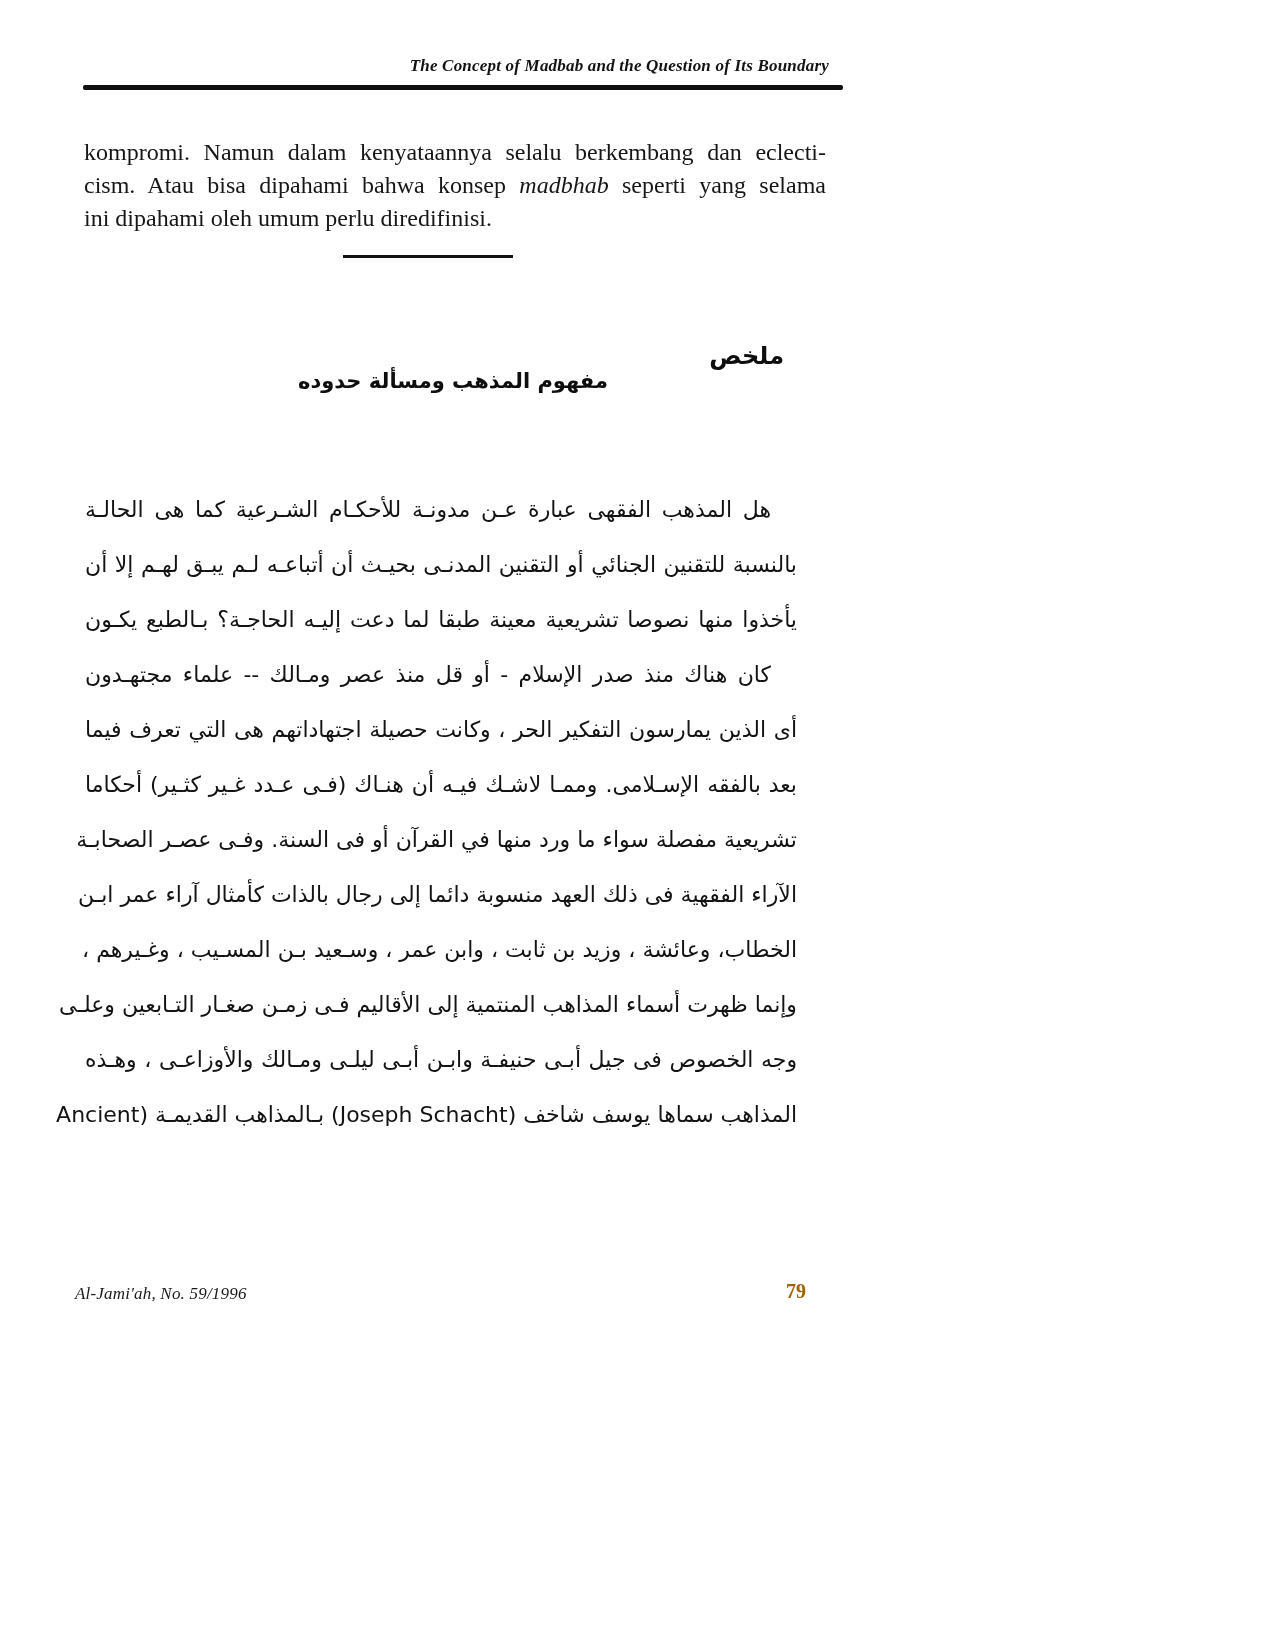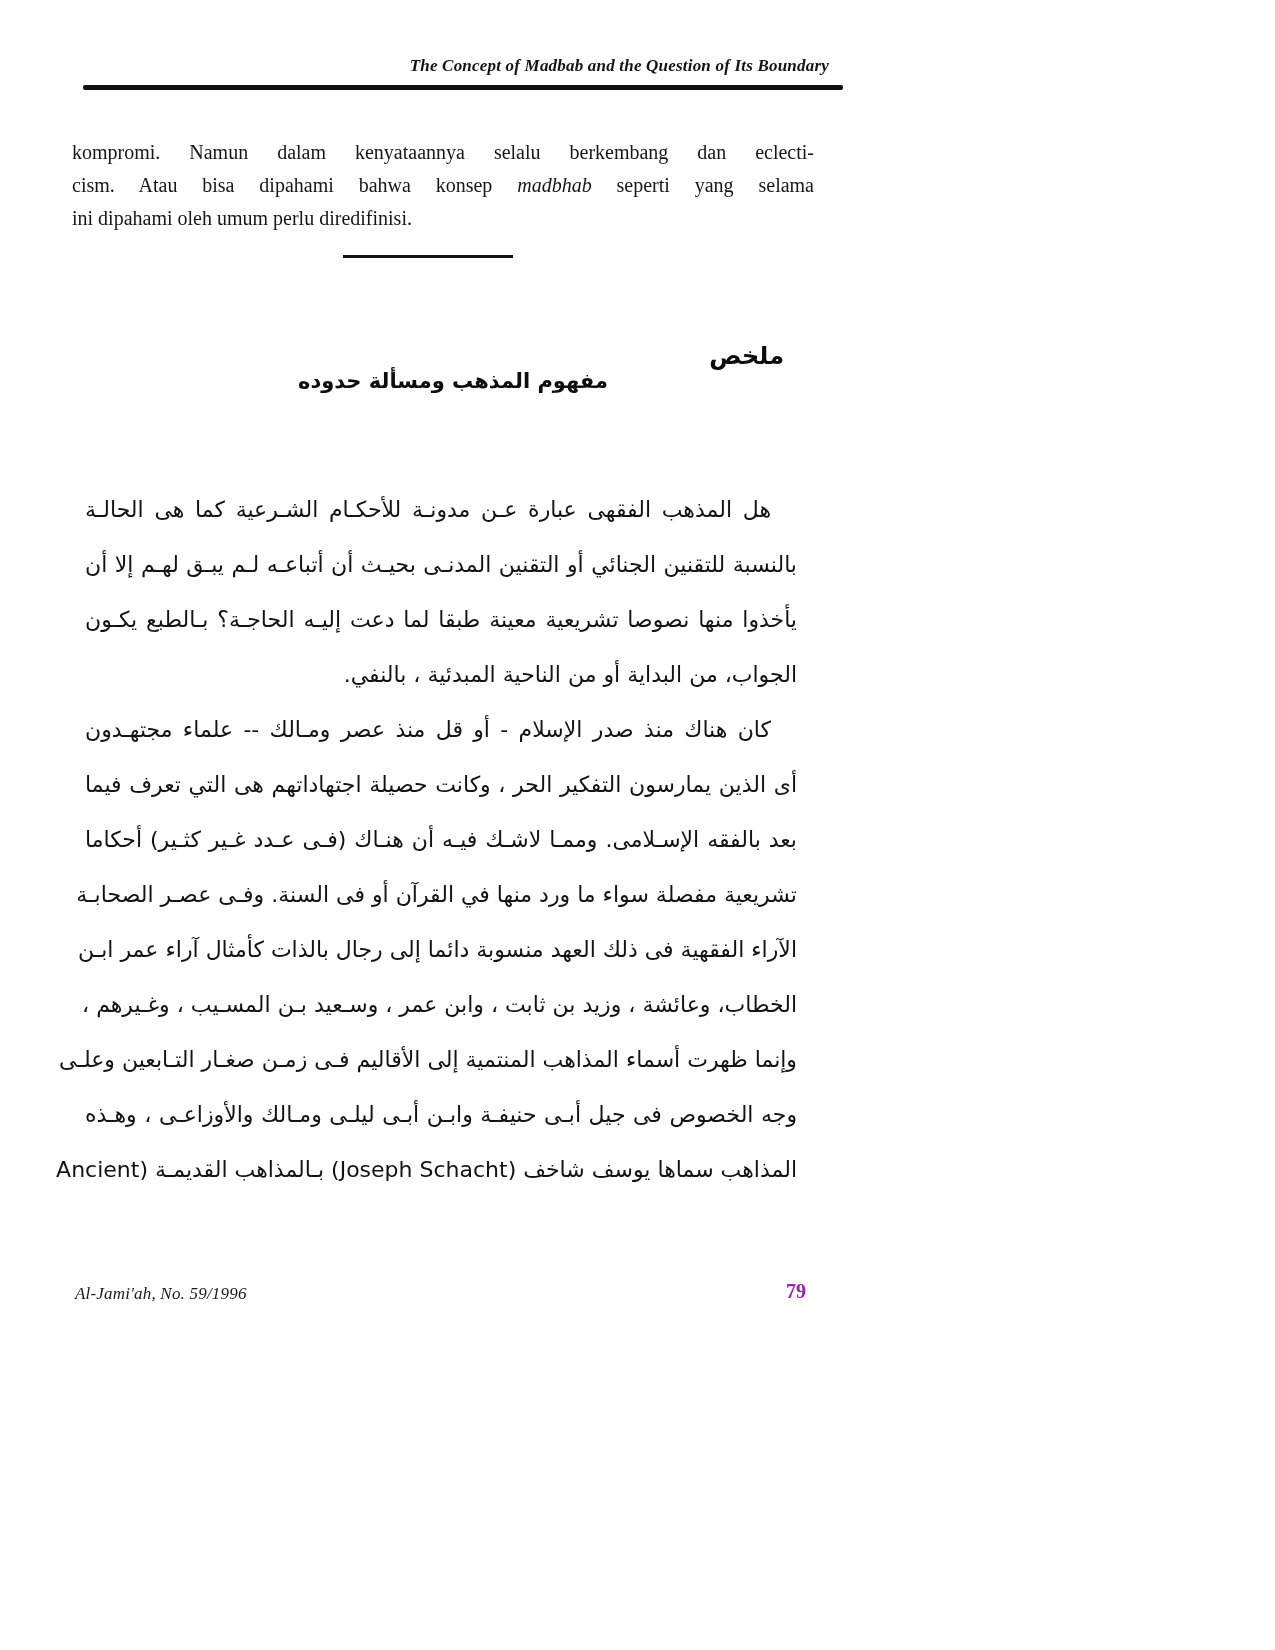--- a/index.html
+++ b/index.html
@@ -36,24 +36,24 @@
     top: 85px;
     width: 760px;
     height: 5px;
     background: #101010;
     border-radius: 2px;
   }
 
   
   .id-para {
     position: absolute;
-    left: 72px;
+    left: 84px;
     top: 136px;
     width: 742px;
-    font-size: 20px;
+    font-size: 24px;
     line-height: 33px;
     color: #161616;
   }
   .id-line {
     text-align: justify;
     text-align-last: justify;
   }
   .id-line.last {
     text-align: left;
     text-align-last: left;
@@ -132,21 +132,21 @@
     font-size: 17px;
     color: #1a1a1a;
     letter-spacing: 0.2px;
   }
   .page-number {
     position: absolute;
     left: 786px;
     top: 1280px;
     font-weight: bold;
     font-size: 20px;
-    color: #a21caf;
+    color: #a16207;
   }
 </style>
 </head>
 <body>
 
 <div class="page">
 
   <div class="running-head">The Concept of Madbab and the Question of Its Boundary</div>
 
   <div class="head-rule"></div>
@@ -162,21 +162,20 @@
   <div class="summary-label">
     <span class="summary-label-inner">ملخص</span>
   </div>
 
   <div class="arabic-title">مفهوم المذهب ومسألة حدوده</div>
 
   <div class="arabic-body">
     <div class="ar-line p-start">هل المذهب الفقهى عبارة عـن مدونـة للأحكـام الشـرعية كما هى الحالـة</div>
     <div class="ar-line">بالنسبة للتقنين الجنائي أو التقنين المدنـى بحيـث أن أتباعـه لـم يبـق لهـم إلا أن</div>
     <div class="ar-line">يأخذوا منها نصوصا تشريعية معينة طبقا لما دعت إليـه الحاجـة؟ بـالطبع يكـون</div>
-    <div class="ar-line p-last">الجواب، من البداية أو من الناحية المبدئية ، بالنفي.</div>
     <div class="ar-line p-start">كان هناك منذ صدر الإسلام - أو قل منذ عصر ومـالك -- علماء مجتهـدون</div>
     <div class="ar-line">أى الذين يمارسون التفكير الحر ، وكانت حصيلة اجتهاداتهم هى التي تعرف فيما</div>
     <div class="ar-line">بعد بالفقه الإسـلامى. وممـا لاشـك فيـه أن هنـاك (فـى عـدد غـير كثـير) أحكاما</div>
     <div class="ar-line">تشريعية مفصلة سواء ما ورد منها في القرآن أو فى السنة. وفـى عصـر الصحابـة</div>
     <div class="ar-line">الآراء الفقهية فى ذلك العهد منسوبة دائما إلى رجال بالذات كأمثال آراء عمر ابـن</div>
     <div class="ar-line">الخطاب، وعائشة ، وزيد بن ثابت ، وابن عمر ، وسـعيد بـن المسـيب ، وغـيرهم ،</div>
     <div class="ar-line">وإنما ظهرت أسماء المذاهب المنتمية إلى الأقاليم فـى زمـن صغـار التـابعين وعلـى</div>
     <div class="ar-line">وجه الخصوص فى جيل أبـى حنيفـة وابـن أبـى ليلـى ومـالك والأوزاعـى ، وهـذه</div>
     <div class="ar-line">المذاهب سماها يوسف شاخف (Joseph Schacht) بـالمذاهب القديمـة (Ancient</div>
   </div>

